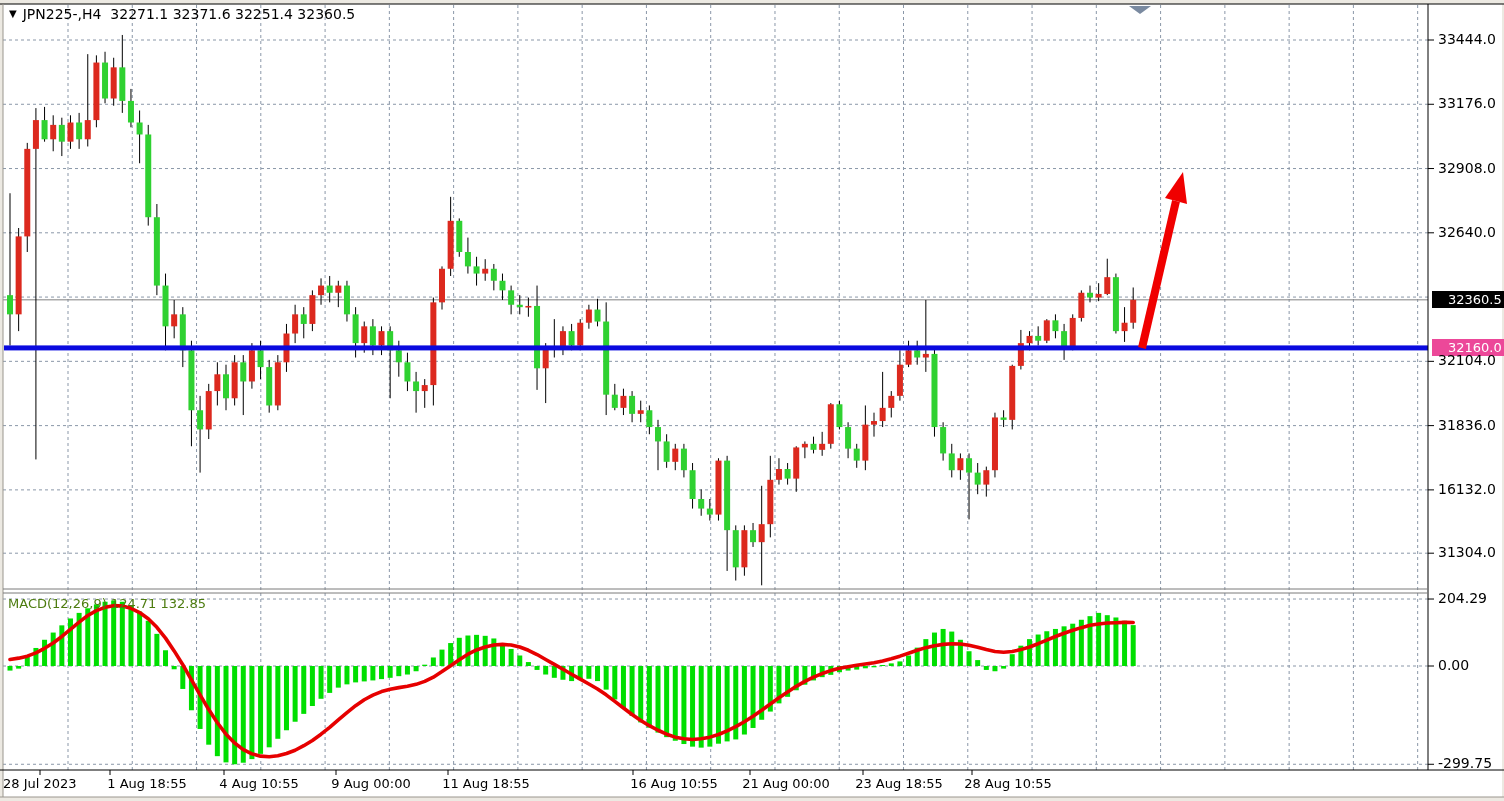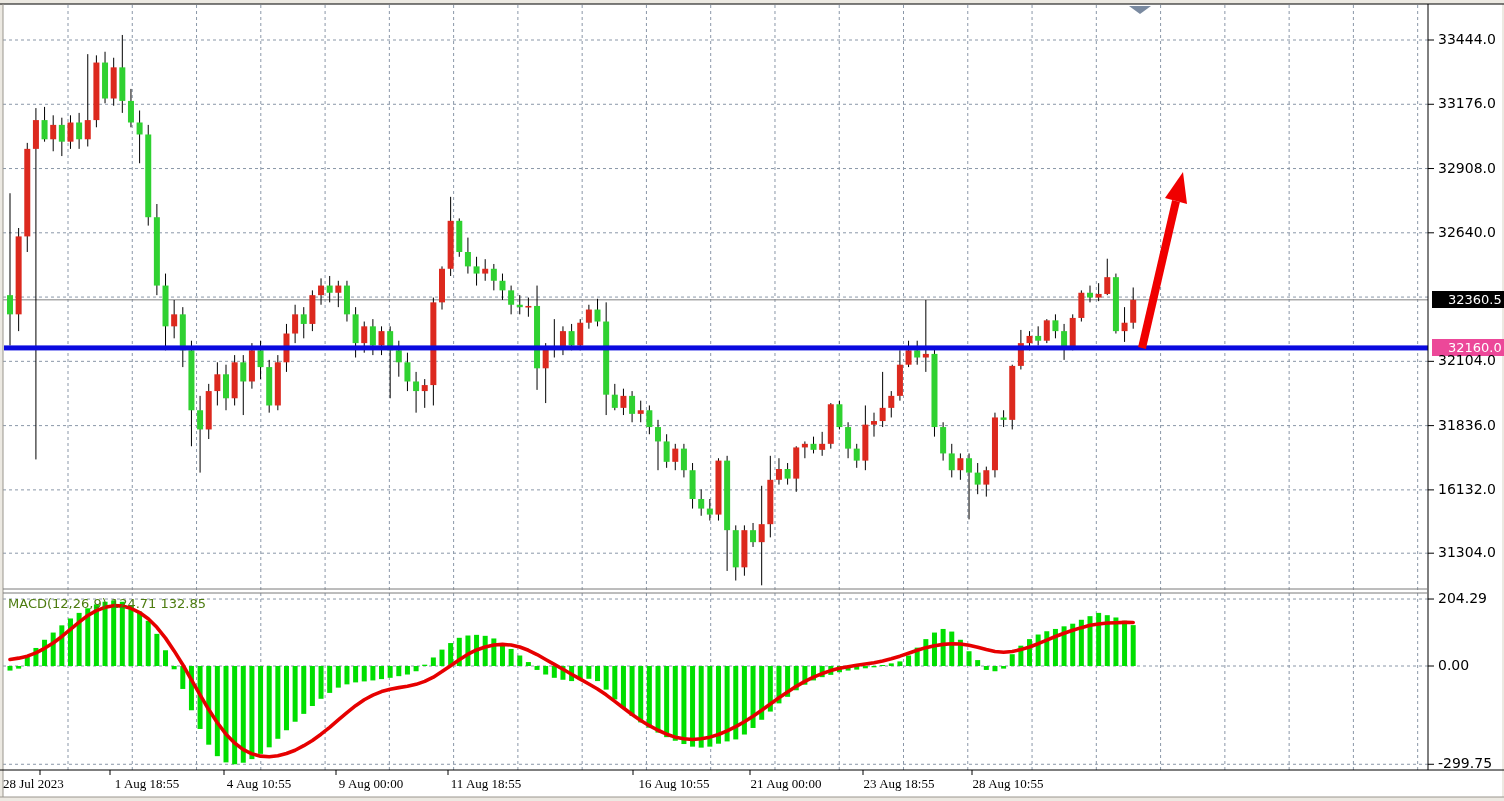--- a/index.html
+++ b/index.html
@@ -1,21 +1,21 @@
 <!DOCTYPE html>
 <html><head>
 <meta charset="utf-8">
 <style>
   html,body{margin:0;padding:0;}
   body{width:1504px;height:801px;background:#ece9e2;font-family:"DejaVu Sans","Liberation Sans",sans-serif;position:relative;overflow:hidden;}
   #surface{position:absolute;left:3px;top:4px;width:1499px;height:793px;background:#ffffff;}
   #chart-svg{position:absolute;left:0;top:0;width:1504px;height:801px;}
   #labels{position:absolute;left:0;top:0;width:1504px;height:801px;pointer-events:none;}
   .axis-label{position:absolute;font-size:14px;color:#000;white-space:nowrap;}
-  .date-label{position:absolute;font-size:13px;color:#000;white-space:nowrap;width:110px;text-align:center;top:776px;font-family:Liberation Serif, serif;}
+  .date-label{position:absolute;font-size:13px;color:#000;white-space:nowrap;width:110px;text-align:center;top:776px;}
   .date-label.left{text-align:left;width:auto;}
   #title-bar{position:absolute;left:9px;top:6px;font-size:14px;color:#000;white-space:nowrap;}
   #title-bar .marker{font-size:10px;vertical-align:2px;margin-right:6px;}
   #indicator-label{position:absolute;left:8px;top:596px;font-size:13px;color:#4d7c0f;white-space:nowrap;}
   .price-tag{position:absolute;left:1432px;width:72px;height:17px;font-size:13px;line-height:17px;padding-left:16px;box-sizing:border-box;color:#fff;}
   #current-price-tag{top:291px;background:#000000;}
   #hline-price-tag{top:339px;background:#ec4899;}
 </style>
 </head>
 <body>
@@ -479,20 +479,23 @@
     <line x1="224" y1="770" x2="224" y2="775" stroke="#000" stroke-width="1"></line>
     <line x1="336" y1="770" x2="336" y2="775" stroke="#000" stroke-width="1"></line>
     <line x1="448" y1="770" x2="448" y2="775" stroke="#000" stroke-width="1"></line>
     <line x1="633" y1="770" x2="633" y2="775" stroke="#000" stroke-width="1"></line>
     <line x1="750" y1="770" x2="750" y2="775" stroke="#000" stroke-width="1"></line>
     <line x1="863" y1="770" x2="863" y2="775" stroke="#000" stroke-width="1"></line>
     <line x1="972" y1="770" x2="972" y2="775" stroke="#000" stroke-width="1"></line>
   </svg>
 
 <div id="labels">
+  <div id="title-bar">
+    <span class="marker">▼</span><span>JPN225-,H4</span>&nbsp;&nbsp;<span>32271.1 32371.6 32251.4 32360.5</span>
+  </div>
   <div id="indicator-label">MACD(12,26,9) 124.71 132.85</div>
   <div id="current-price-tag" class="price-tag">32360.5</div>
   <div id="hline-price-tag" class="price-tag">32160.0</div>
 <div class="axis-label" style="left: 1438px; top: 31px;">33444.0</div>
     <div class="axis-label" style="left: 1438px; top: 95.2686px; text-align: right;">33176.0</div>
     <div class="axis-label" style="left: 1438px; top: 159.537px;">32908.0</div>
     <div class="axis-label" style="left: 1438px; top: 223.806px;">32640.0</div>
     <div class="axis-label" style="left: 1438px; top: 352.343px;">32104.0</div>
     <div class="axis-label" style="left: 1438px; top: 416.612px;">31836.0</div>
     <div class="axis-label" style="left: 1438px; top: 480.88px;">16132.0</div>

